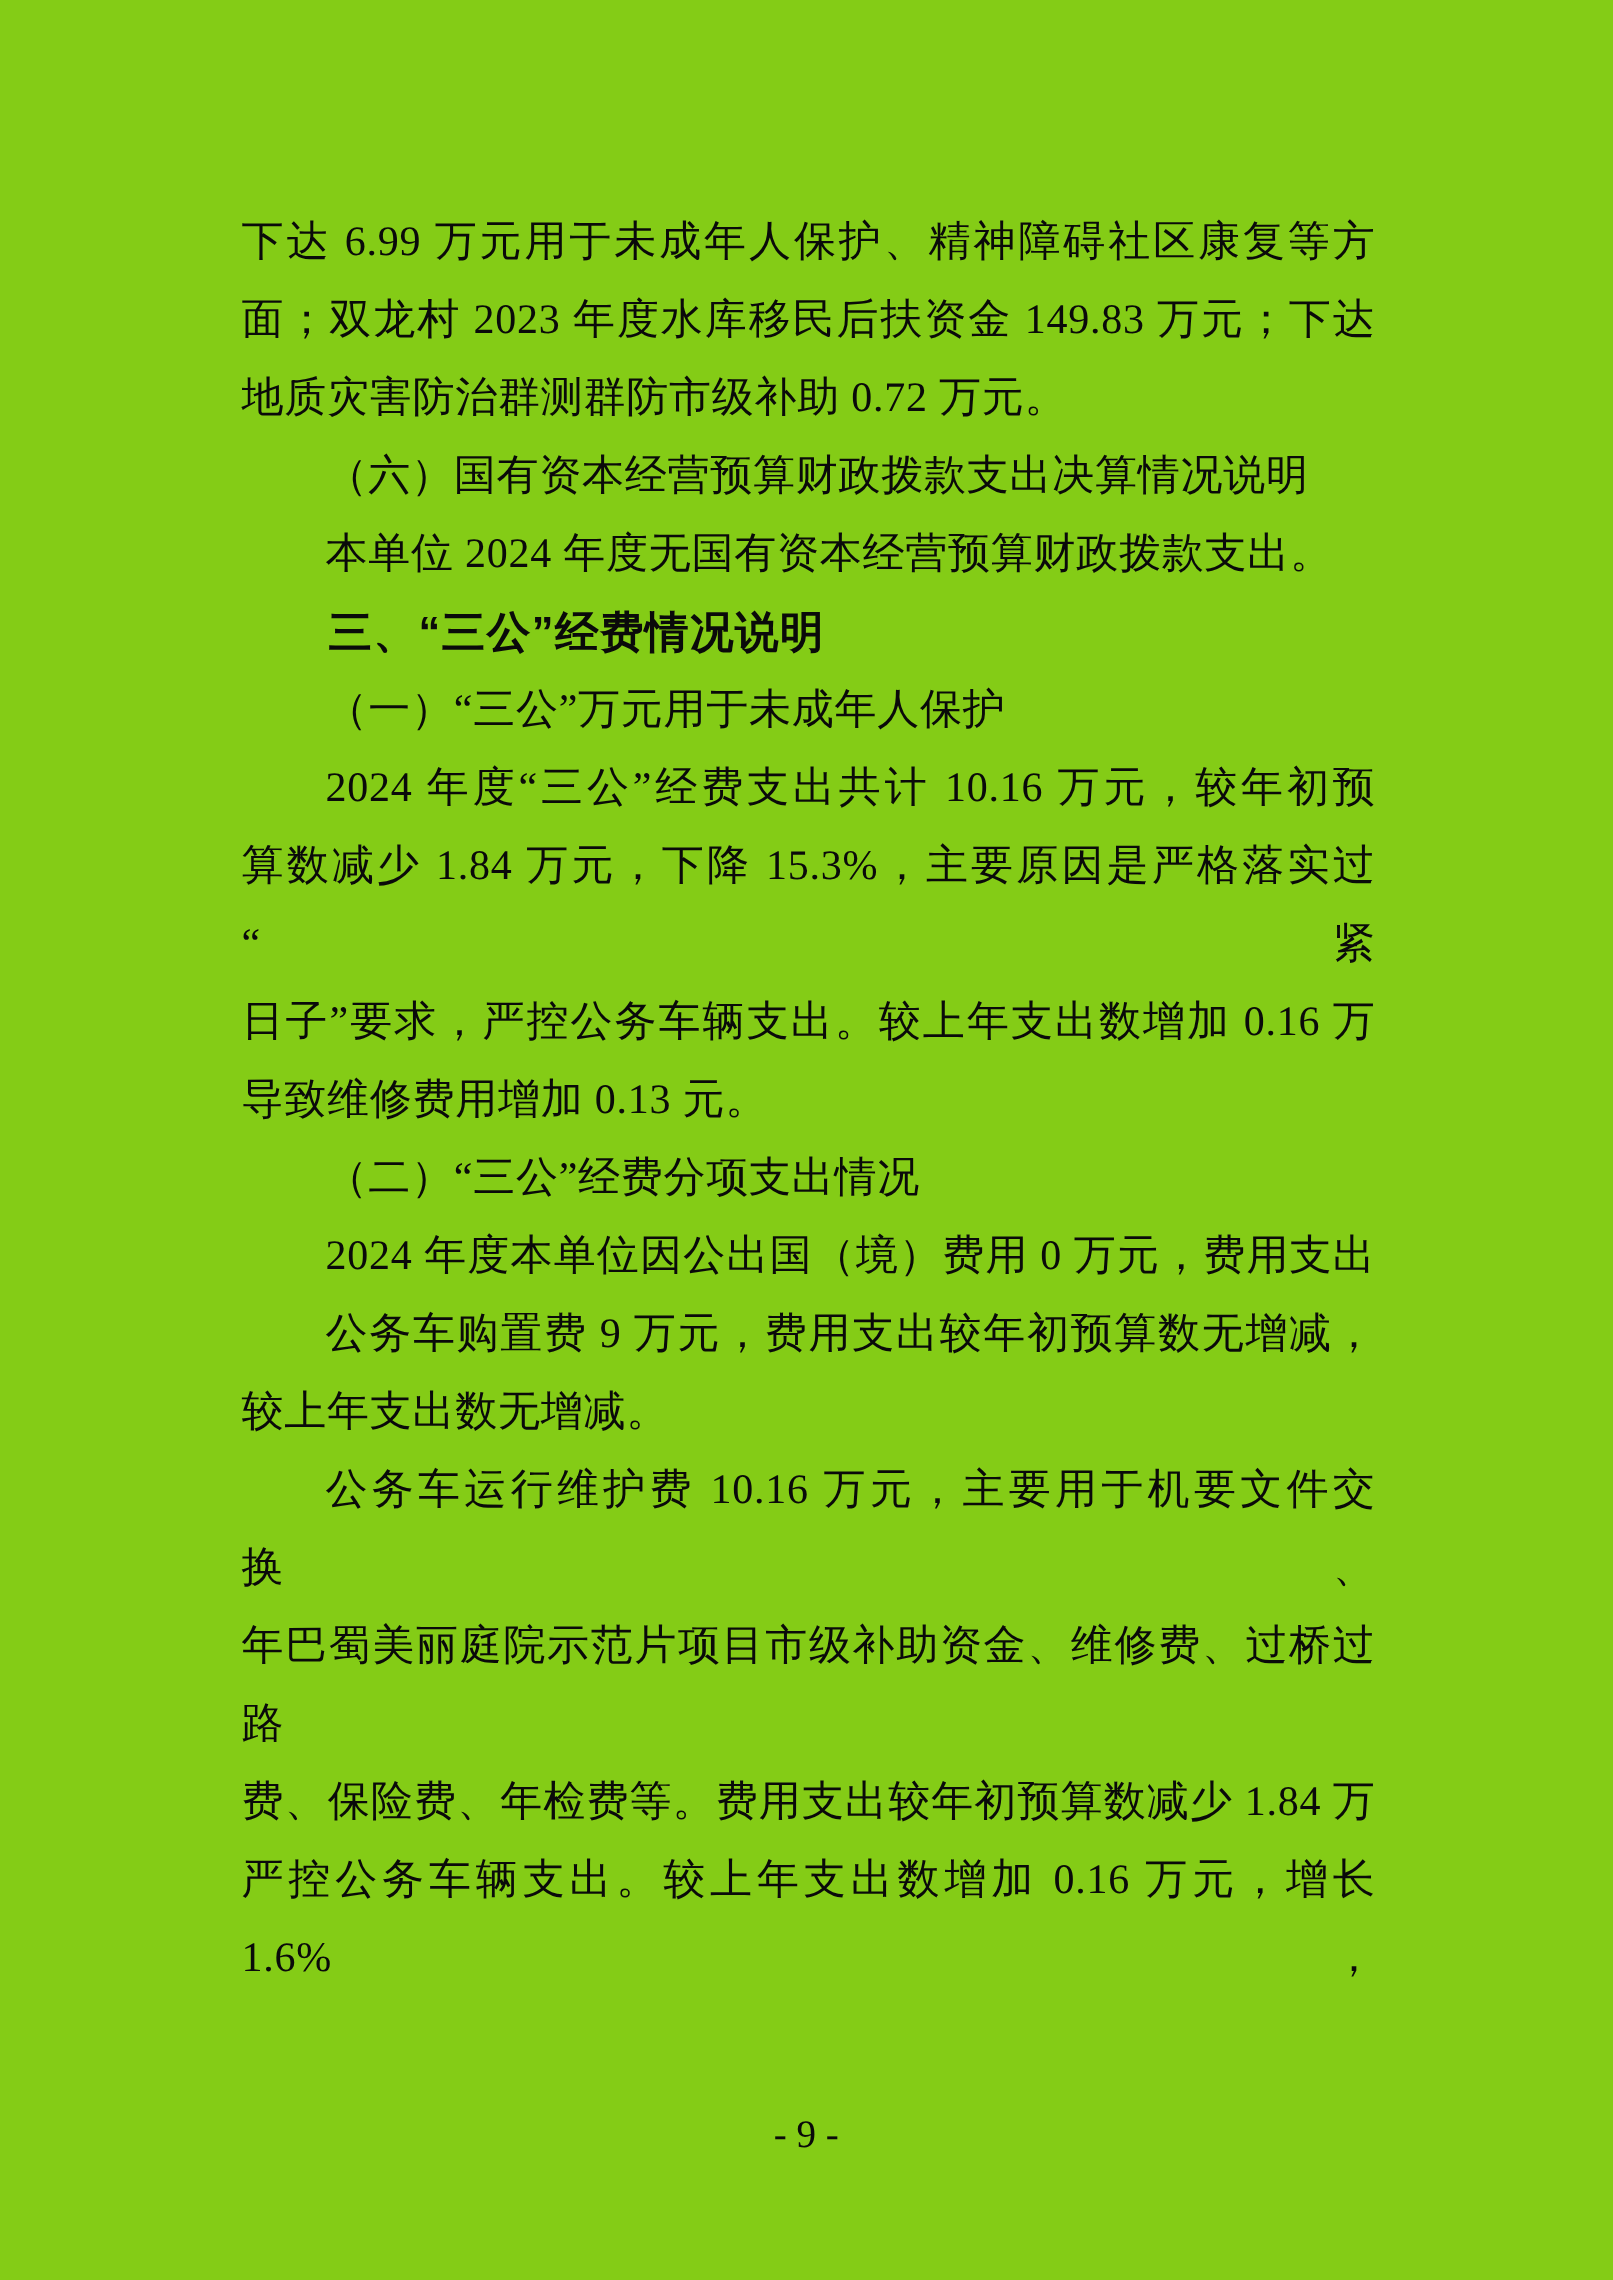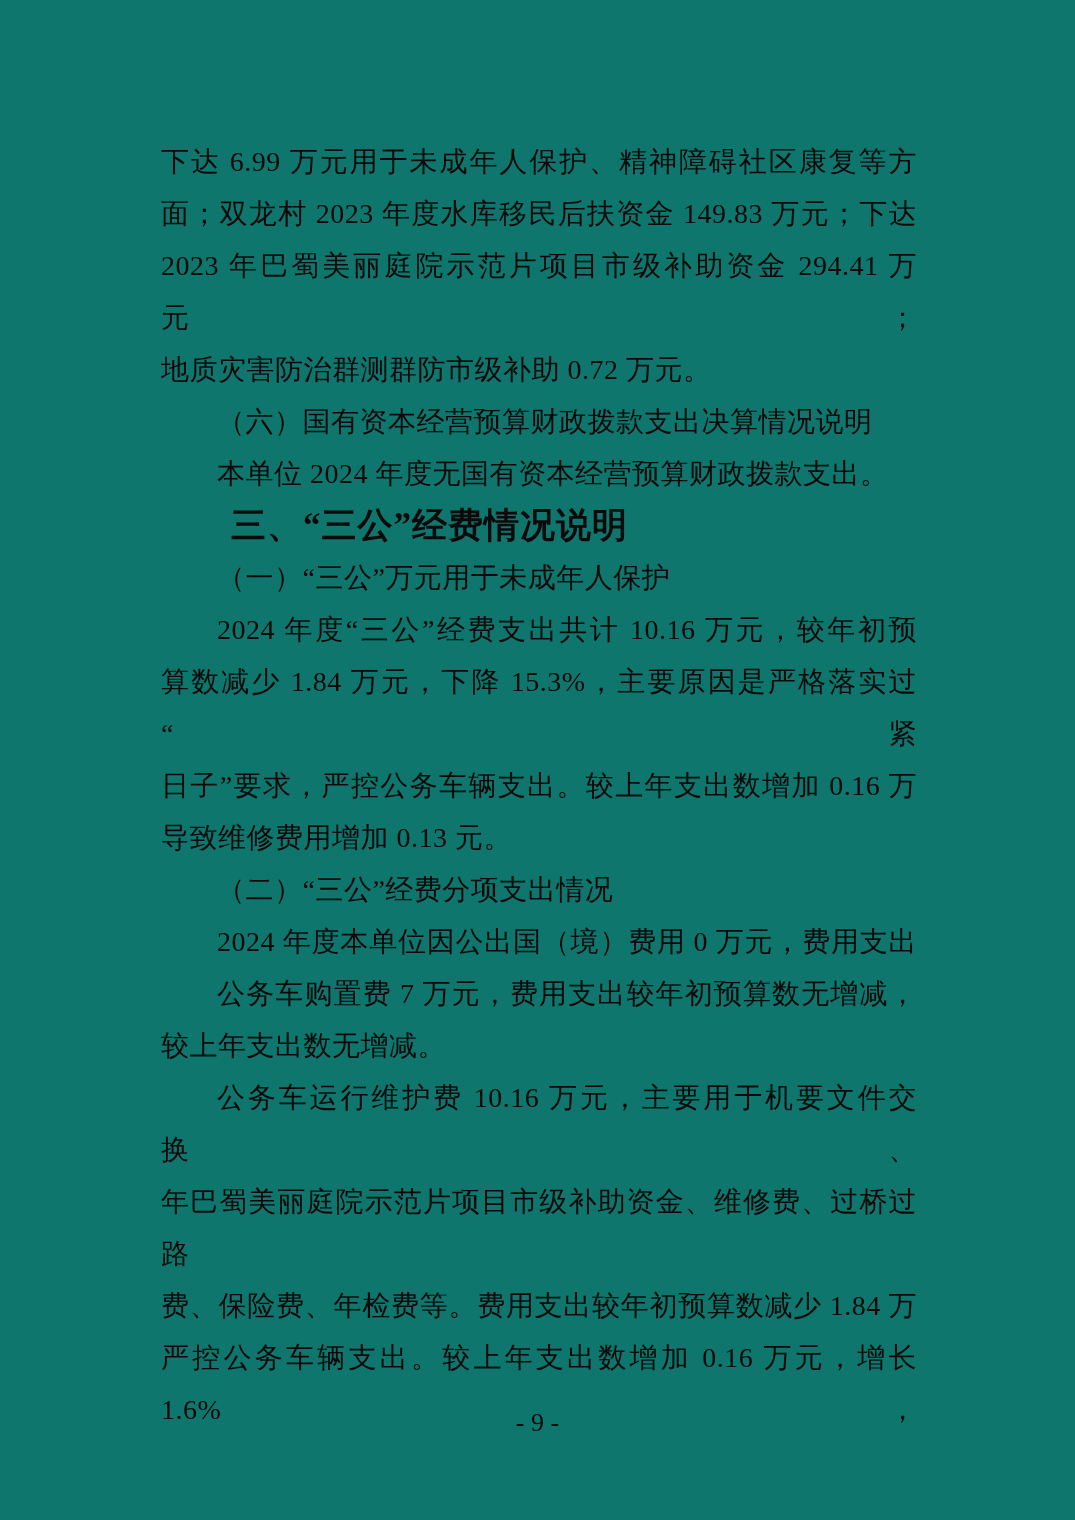--- a/index.html
+++ b/index.html
@@ -11,21 +11,21 @@
     position: relative;
     width: 1075px;
     height: 1520px;
     font-family: "Liberation Serif", serif;
     color: #0a0a0a;
     overflow: hidden;
   }
   .page {
     position: absolute;
     inset: 0;
-    background: #0f766e;
+    background: #84cc16;
   }
   .text-block {
     position: absolute;
     left: 161px;
     top: 136px;
     width: 756px;
   }
   .line {
     font-size: 28px;
     line-height: 52px;
@@ -34,23 +34,23 @@
     letter-spacing: 0.5px;
     white-space: normal;
   }
   .line.fill {
     text-align-last: justify;
   }
   .line.indent {
     text-indent: 2em;
   }
   .line.heading {
-    font-family: Liberation Serif, serif;
+    font-family: Liberation Sans, sans-serif;
     font-weight: bold;
-    font-size: 35px;
+    font-size: 29px;
     letter-spacing: 1px;
   }
   .page-number {
     position: absolute;
     left: 0;
     top: 1406px;
     width: 100%;
     text-align: center;
     font-size: 26px;
     line-height: 34px;
@@ -59,33 +59,32 @@
   }
 </style>
 </head>
 <body>
 
 <div class="page">
 
   <div class="text-block">
     <div class="line fill">下达 6.99 万元用于未成年人保护、精神障碍社区康复等方</div>
     <div class="line fill">面；双龙村 2023 年度水库移民后扶资金 149.83 万元；下达</div>
-    <div class="line fill">2023 年巴蜀美丽庭院示范片项目市级补助资金 294.41 万元；</div>
     <div class="line">地质灾害防治群测群防市级补助 0.72 万元。</div>
     <div class="line indent">（六）国有资本经营预算财政拨款支出决算情况说明</div>
     <div class="line indent">本单位 2024 年度无国有资本经营预算财政拨款支出。</div>
     <div class="line indent heading">三、“三公”经费情况说明</div>
     <div class="line indent">（一）“三公”万元用于未成年人保护</div>
     <div class="line indent fill">2024 年度“三公”经费支出共计 10.16 万元，较年初预</div>
     <div class="line fill">算数减少 1.84 万元，下降 15.3%，主要原因是严格落实过“紧</div>
     <div class="line fill">日子”要求，严控公务车辆支出。较上年支出数增加 0.16 万</div>
     <div class="line">导致维修费用增加 0.13 元。</div>
     <div class="line indent">（二）“三公”经费分项支出情况</div>
     <div class="line indent fill">2024 年度本单位因公出国（境）费用 0 万元，费用支出</div>
-    <div class="line indent fill">公务车购置费 7 万元，费用支出较年初预算数无增减，</div>
+    <div class="line indent fill">公务车购置费 9 万元，费用支出较年初预算数无增减，</div>
     <div class="line">较上年支出数无增减。</div>
     <div class="line indent fill">公务车运行维护费 10.16 万元，主要用于机要文件交换、</div>
     <div class="line fill">年巴蜀美丽庭院示范片项目市级补助资金、维修费、过桥过路</div>
     <div class="line fill">费、保险费、年检费等。费用支出较年初预算数减少 1.84 万</div>
     <div class="line fill">严控公务车辆支出。较上年支出数增加 0.16 万元，增长 1.6%，</div>
   </div>
 
   <div class="page-number">- 9 -</div>
 
 </div>

